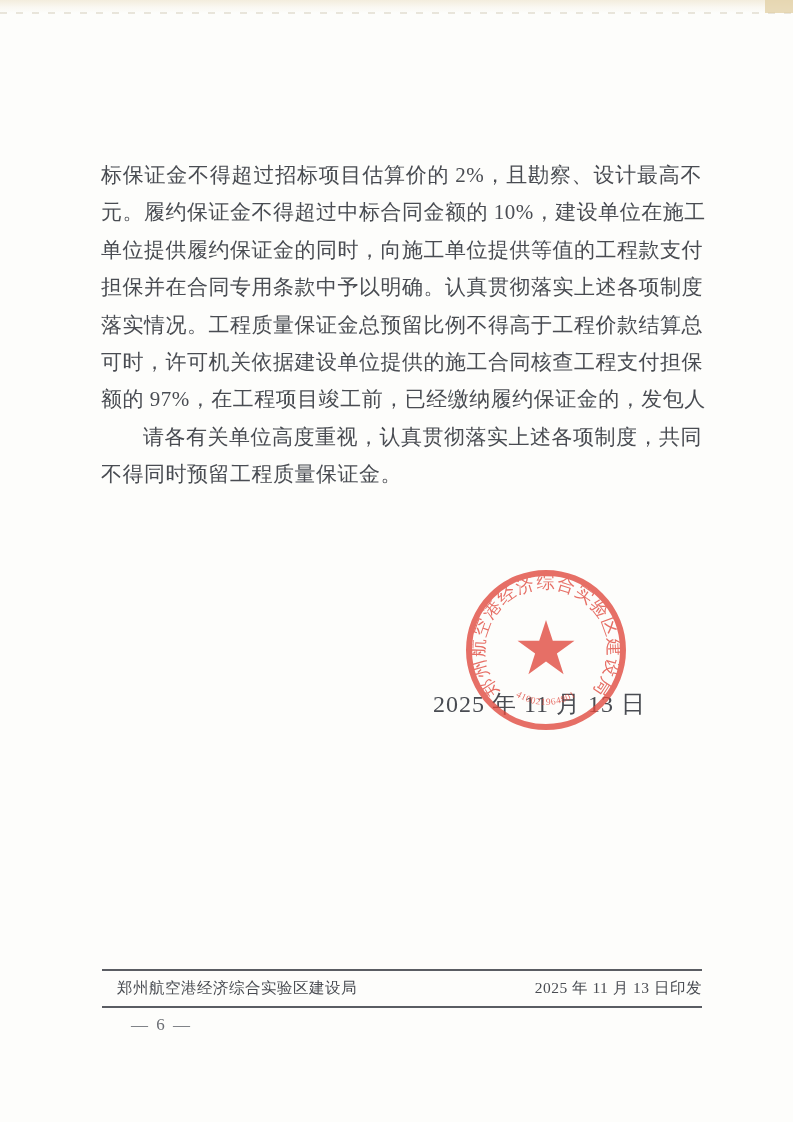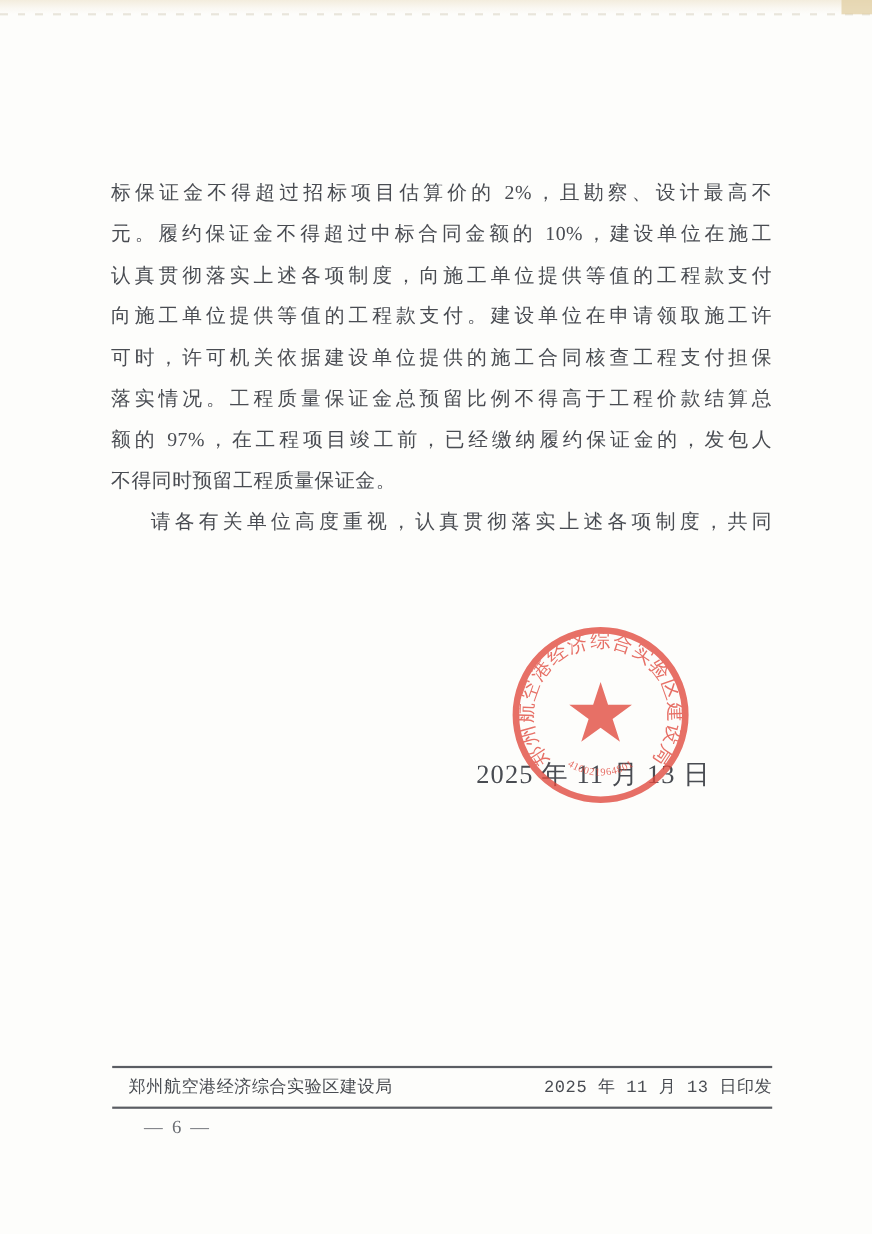--- a/index.html
+++ b/index.html
@@ -39,21 +39,21 @@
     top: 0; right: 0;
     width: 28px; height: 13px;
     background: rgba(226,207,163,0.75);
   }
 
   .body-text {
     position: absolute;
     left: 101px;
     top: 157px;
     width: 601px;
-    font-size: 18px;
+    font-size: 21px;
     line-height: 37.4px;
     color: #494c52;
     letter-spacing: 0.5px;
   }
   .line {
     text-align: justify;
     text-align-last: justify;
     white-space: nowrap;
     height: 37.4px;
   }
@@ -105,21 +105,20 @@
     justify-content: space-between;
     font-size: 15.5px;
     color: #494c52;
   }
   .footer-issuer {
     padding-left: 15px;
     letter-spacing: 0.5px;
   }
   .footer-issue-info {
     letter-spacing: 0.5px;
-    font-family: Liberation Mono, monospace;
   }
 
   .page-number {
     position: absolute;
     left: 131px;
     top: 1015px;
     font-size: 17px;
     color: #6b6e74;
     letter-spacing: 2px;
   }
@@ -129,27 +128,27 @@
 
 <main class="page">
 
   <div class="scan-strip"></div>
   <div class="scan-speckles"></div>
   <div class="scan-corner"></div>
 
   <section class="body-text">
     <div class="line">标保证金不得超过招标项目估算价的 2%，且勘察、设计最高不</div>
     <div class="line">元。履约保证金不得超过中标合同金额的 10%，建设单位在施工</div>
-    <div class="line">认真贯彻落实上述各项制度，向施工单位提供等值的工程款支付</div>
-    <div class="line">向施工单位提供等值的工程款支付。建设单位在申请领取施工许</div>
+    <div class="line">单位提供履约保证金的同时，向施工单位提供等值的工程款支付</div>
+    <div class="line">担保并在合同专用条款中予以明确。认真贯彻落实上述各项制度</div>
+    <div class="line">落实情况。工程质量保证金总预留比例不得高于工程价款结算总</div>
     <div class="line">可时，许可机关依据建设单位提供的施工合同核查工程支付担保</div>
-    <div class="line">落实情况。工程质量保证金总预留比例不得高于工程价款结算总</div>
     <div class="line">额的 97%，在工程项目竣工前，已经缴纳履约保证金的，发包人</div>
+    <div class="line indent">请各有关单位高度重视，认真贯彻落实上述各项制度，共同</div>
     <div class="line no-stretch">不得同时预留工程质量保证金。</div>
-    <div class="line indent">请各有关单位高度重视，认真贯彻落实上述各项制度，共同</div>
   </section>
 
   <div class="date-line">2025 年 11 月 13 日</div>
 
   <svg class="seal" viewBox="0 0 170 170" xmlns="http://www.w3.org/2000/svg">
     <defs>
       <path id="sealArcTop" d="M 37.5 124.9 A 62 62 0 1 1 132.5 124.9" fill="none"></path>
       <path id="sealArcBottom" d="M 49.6 127.1 A 55 55 0 0 0 120.4 127.1" fill="none"></path>
     </defs>
     <g opacity="0.78">

